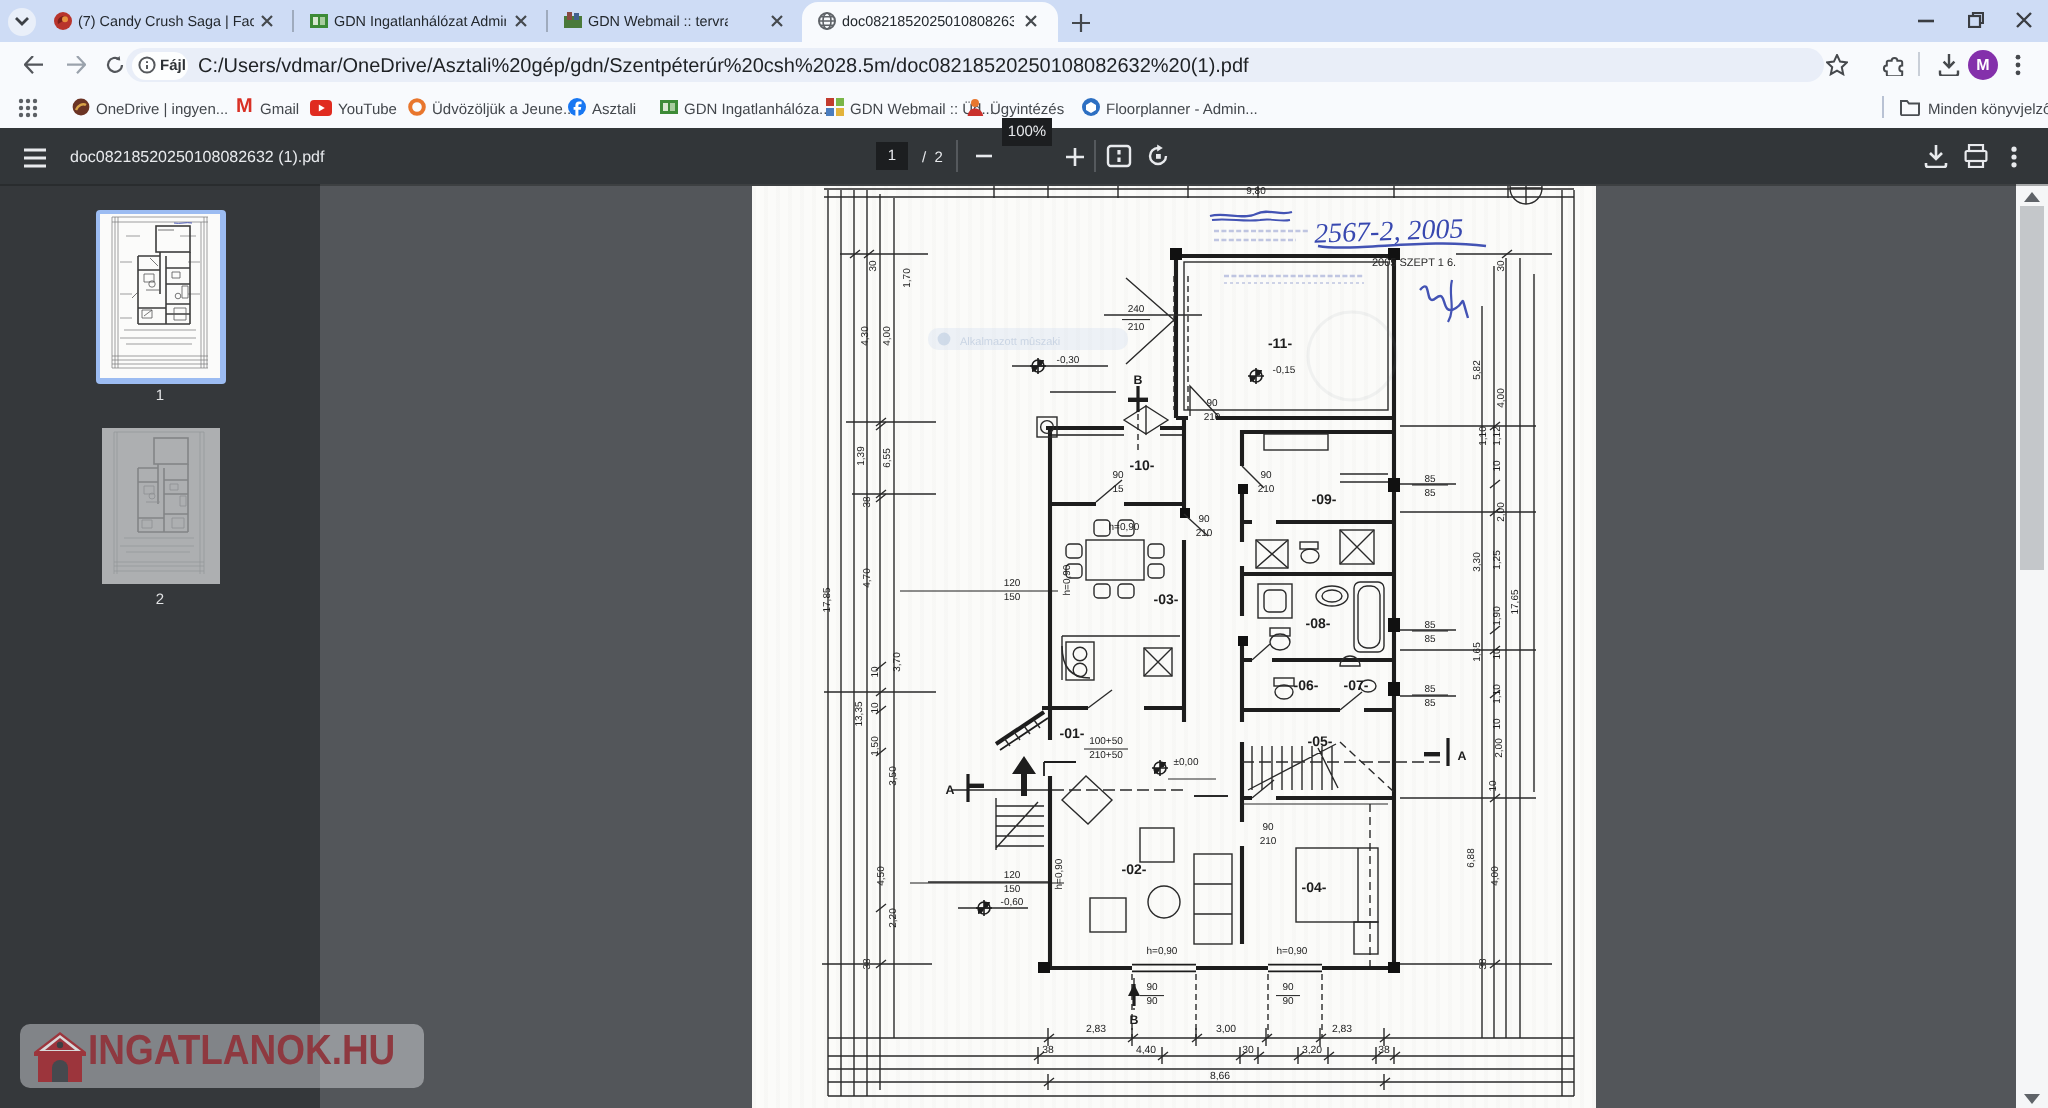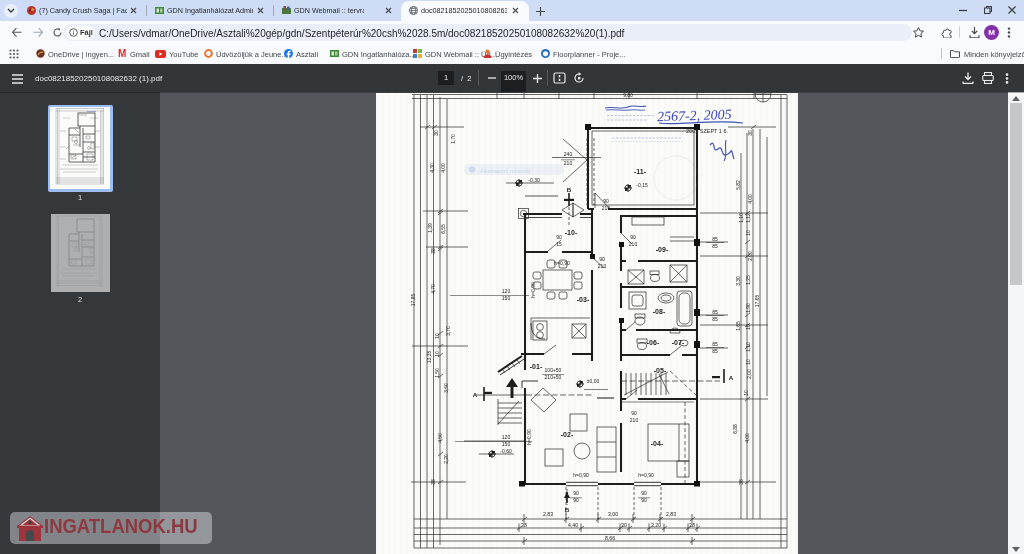--- a/index.html
+++ b/index.html
@@ -175,39 +175,39 @@
 <div class="abs bmtxt" style="left:425px;top:50px">GDN Webmail :: Üd...</div>
 <svg class="abs" style="left:483px;top:49px" width="9" height="9">
     <circle cx="4.5" cy="2.5" r="2" fill="#e8762d"></circle>
     <path d="M0.8 9c0.4-2.6 1.8-3.8 3.7-3.8S8.2 6.4 8.6 9z" fill="#c9302c"></path>
   </svg>
 <div class="abs bmtxt" style="left:495px;top:50px">Ügyintézés</div>
 <svg class="abs" style="left:541px;top:49px" width="9" height="9">
     <circle cx="4.5" cy="4.5" r="4.5" fill="#2d6fc2"></circle>
     <path d="M2 6V3.5L4.5 2 7 3.5V6L4.5 7.5z" fill="#fff"></path>
   </svg>
-<div class="abs bmtxt" style="left:553px;top:50px">Floorplanner - Proje...</div>
+<div class="abs bmtxt" style="left:553px;top:50px">Floorplanner - Admin...</div>
 <div class="abs" style="left:941px;top:48px;width:1px;height:11px;background:#b9c2d4"></div>
 <svg class="abs" style="left:950px;top:49px" width="10" height="9">
     <path d="M0.5 1.5h3l1 1.3h5v5.2a0.6 0.6 0 0 1-0.6 0.6H1.1a0.6 0.6 0 0 1-0.6-0.6z" fill="none" stroke="#4a4e53" stroke-width="1"></path>
   </svg>
 <div class="abs bmtxt" style="left:964px;top:50px">Minden könyvjelző</div>
 
 <div class="abs" id="pdfbar"></div>
 <svg class="abs" style="left:12px;top:74px" width="11" height="10">
     <path d="M0 1h11M0 5h11M0 9h11" stroke="#e8eaed" stroke-width="1.5"></path>
   </svg>
 <div class="abs" style="left:35px;top:74px;font-size:8px;color:#e8eaed">doc08218520250108082632 (1).pdf</div>
 <div class="abs pbox" style="left:438px;top:71px;width:16px;height:14px;line-height:14px">1</div>
 <div class="abs" style="left:461px;top:74px;font-size:7.5px;color:#e8eaed">/&nbsp;&nbsp;2</div>
 <div class="abs" style="left:478px;top:70px;width:1px;height:16px;background:#55595d"></div>
 <svg class="abs" style="left:488px;top:77px" width="8" height="2">
     <path d="M0 1h8" stroke="#e8eaed" stroke-width="1.3"></path>
   </svg>
-<div class="abs pbox" style="left:501px;top:71px;width:25px;height:28px;line-height:14px">100%</div>
+<div class="abs pbox" style="left:501px;top:59px;width:25px;height:14px;line-height:14px">100%</div>
 <svg class="abs" style="left:533px;top:74px" width="9" height="9">
     <path d="M4.5 0v9M0 4.5h9" stroke="#e8eaed" stroke-width="1.3"></path>
   </svg>
 <div class="abs" style="left:547px;top:70px;width:1px;height:16px;background:#55595d"></div>
 <svg class="abs" style="left:553px;top:72px" width="13" height="12">
     <rect x="1" y="1" width="11" height="10" rx="1.5" fill="none" stroke="#e8eaed" stroke-width="1.2"></rect>
     <path d="M6.5 3v2.2M6.5 6.8V9" stroke="#e8eaed" stroke-width="1.6"></path>
   </svg>
 <svg class="abs" style="left:573px;top:72px" width="12" height="12">
     <path d="M10 6A4 4 0 1 1 6 2" fill="none" stroke="#e8eaed" stroke-width="1.2"></path>

